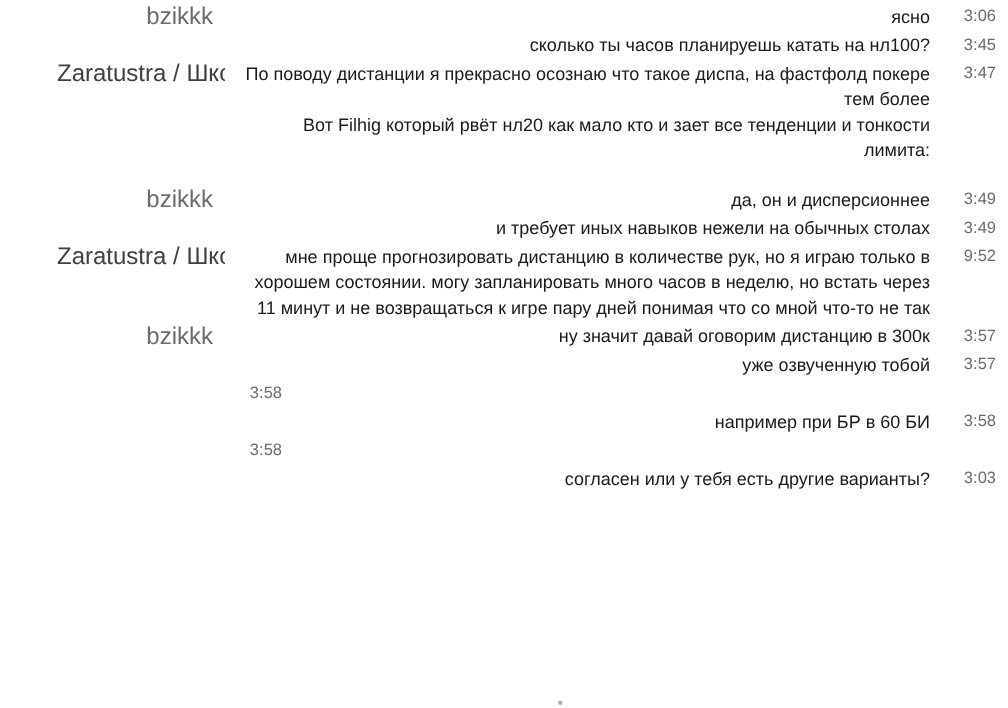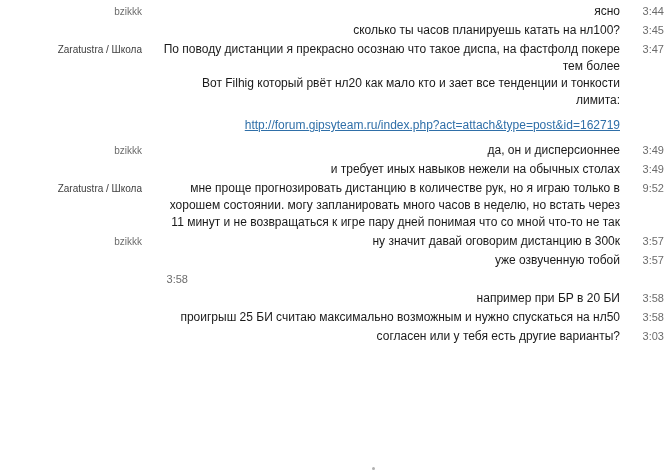--- a/index.html
+++ b/index.html
@@ -26,21 +26,21 @@
     width: 672px;
     box-sizing: border-box;
     padding: 1px 0 1px 0;
   }
   .author {
     width: 150px;
     min-width: 150px;
     text-align: right;
     padding-right: 8px;
     box-sizing: border-box;
-    font-size: 10px;
+    font-size: 16px;
     line-height: 17px;
     color: #6c6c6c;
     white-space: nowrap;
     overflow: hidden;
     padding-left: 38px;
   }
   .author.highlight {
     color: #404040;
   }
   .body {
@@ -93,40 +93,40 @@
 </head>
 <body>
 
 <div class="wrap">
   <div id="chat">
       <div class="msg">
         <div class="author">bzikkk</div>
         <div class="body">
           <span class="line">ясно</span>
         </div>
-        <div class="time">3:44</div>
+        <div class="time">3:06</div>
       </div>
       <div class="msg">
         <div class="author"></div>
         <div class="body">
           <span class="line">сколько ты часов планируешь катать на нл100?</span>
         </div>
         <div class="time">3:45</div>
       </div>
       <div class="msg">
         <div class="author highlight">Zaratustra / Школа</div>
         <div class="body">
           <span class="line">По поводу дистанции я прекрасно осознаю что такое диспа, на фастфолд покере тем более</span>
           <span class="line">Вот Filhig который рвёт нл20 как мало кто и зает все тенденции и тонкости лимита:</span>
         </div>
         <div class="time">3:47</div>
       </div>
       <div class="msg">
         <div class="author"></div>
-        <div class="body"><span class="spacer-line" style="display: block;"></span><a class="link" href="#">http://forum.gipsyteam.ru/index.php?act=attach&amp;type=post&amp;id=162719</a><span class="spacer-line" style="display: block;"></span></div>
+        <div class="body"><span class="spacer-line" style="display: block;"></span><span class="spacer-line" style="display: block;"></span></div>
         <div class="time"></div>
       </div>
       <div class="msg">
         <div class="author">bzikkk</div>
         <div class="body">
           <span class="line">да, он и дисперсионнее</span>
         </div>
         <div class="time">3:49</div>
       </div>
       <div class="msg">
@@ -157,29 +157,26 @@
         </div>
         <div class="time">3:57</div>
       </div>
       <div class="msg">
         <div class="author"></div>
         <div class="time">3:58</div>
       </div>
       <div class="msg">
         <div class="author"></div>
         <div class="body">
-          <span class="line">например при БР в 20 БИ</span>
+          <span class="line">например при БР в 60 БИ</span>
         </div>
         <div class="time">3:58</div>
       </div>
       <div class="msg">
         <div class="author"></div>
-        <div class="body">
-          <span class="line">проигрыш 25 БИ считаю максимально возможным и нужно спускаться на нл50</span>
-        </div>
         <div class="time">3:58</div>
       </div>
       <div class="msg">
         <div class="author"></div>
         <div class="body">
           <span class="line">согласен или у тебя есть другие варианты?</span>
         </div>
         <div class="time">3:03</div>
       </div>
     </div>

